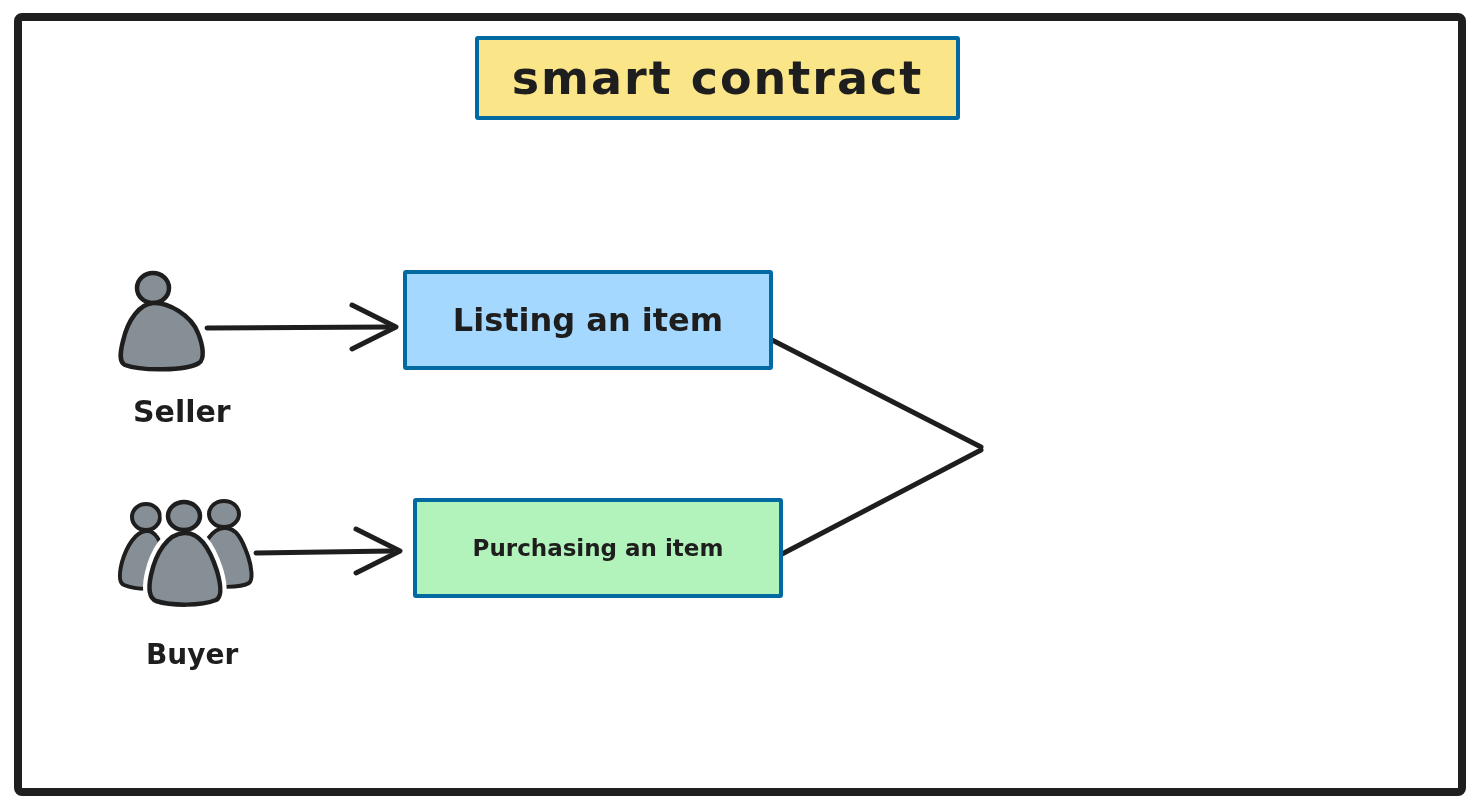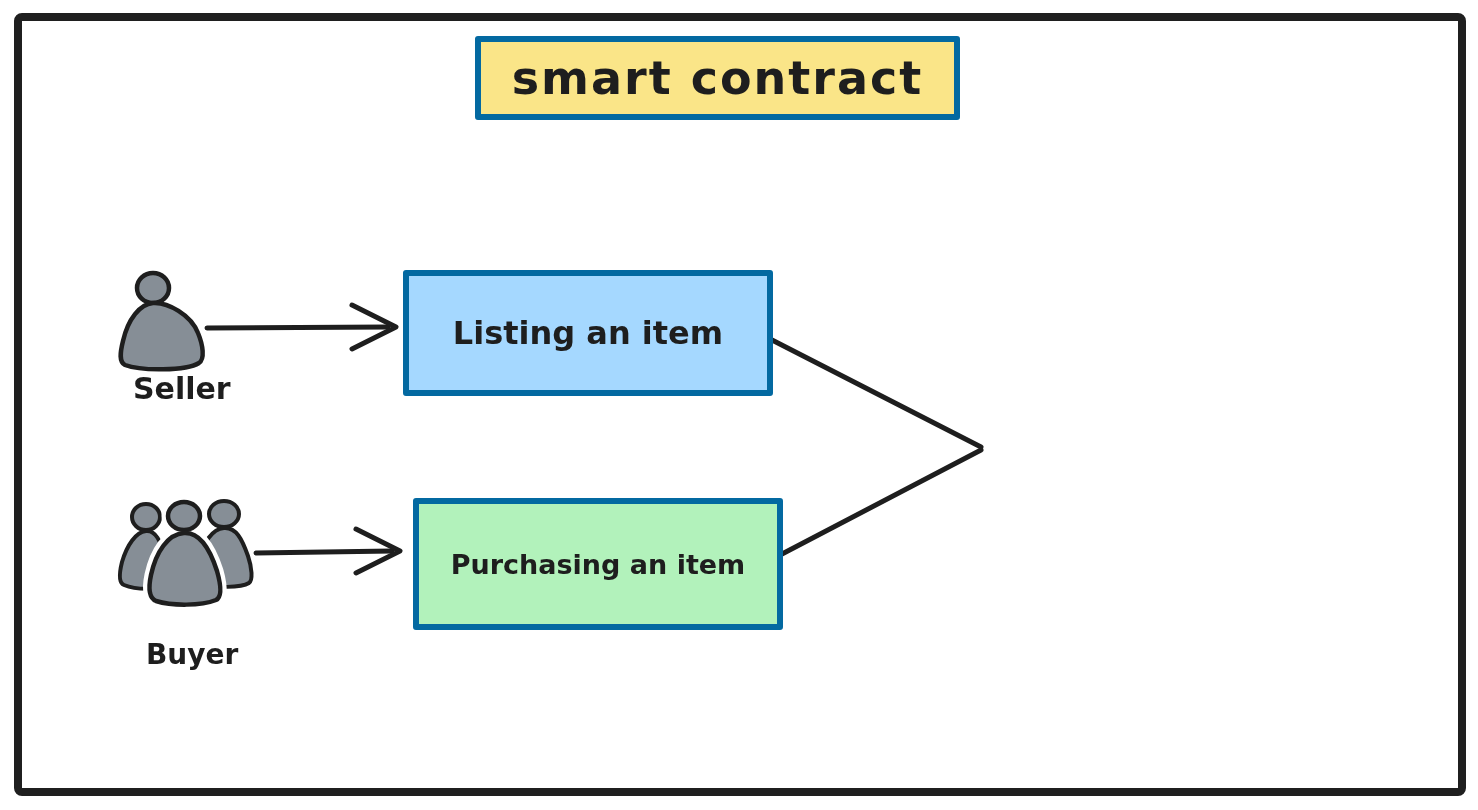--- a/index.html
+++ b/index.html
@@ -21,65 +21,65 @@
   }
 
   #svg-layer {
     position: absolute;
     left: 0; top: 0;
   }
 
   .box {
     position: absolute;
     box-sizing: border-box;
-    border: 6px solid #0369a1;
+    border: 4px solid #0369a1;
     border-radius: 3px;
     display: flex;
     align-items: center;
     justify-content: center;
     color: #1e1e1e;
     font-weight: bold;
   }
 
   .title-box {
     left: 475px; top: 36px; width: 485px; height: 84px;
     background: #FAE588;
     font-size: 46px;
     letter-spacing: 2px;
   }
 
   .listing-box {
-    left: 403px; top: 270px; width: 370px; height: 126px;
+    left: 403px; top: 270px; width: 370px; height: 100px;
     background: #A5D8FF;
     font-size: 32px;
   }
 
   .purchasing-box {
-    left: 413px; top: 498px; width: 370px; height: 132px;
+    left: 413px; top: 498px; width: 370px; height: 100px;
     background: #B2F2BB;
-    font-size: 27px;
+    font-size: 23px;
   }
 
   .transferring-box {
     left: 982px; top: 389px; width: 366px; height: 108px;
     background: #FBD5A0;
     font-size: 30px;
   }
   .transferring-box .label {
     white-space: pre-line;
     text-align: left;
     line-height: 1.25;
   }
 
   .actor-label {
     position: absolute;
     color: #1e1e1e;
     font-weight: bold;
   }
-  .seller-label { left: 133px; top: 371px; font-size: 30px; }
+  .seller-label { left: 133px; top: 394px; font-size: 30px; }
   .buyer-label  { left: 146px; top: 638px; font-size: 28px; }
 </style>
 </head>
 <body>
 
 <div id="canvas">
 
   <div class="frame"></div>
 
   <svg id="svg-layer" width="1478" height="810" viewBox="0 0 1478 810">

